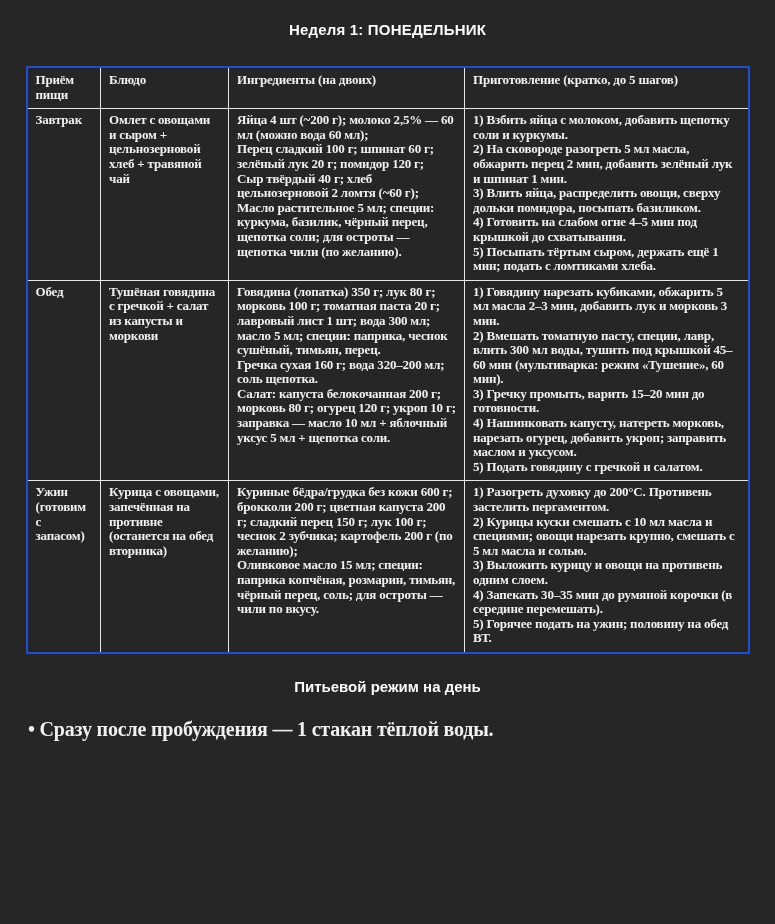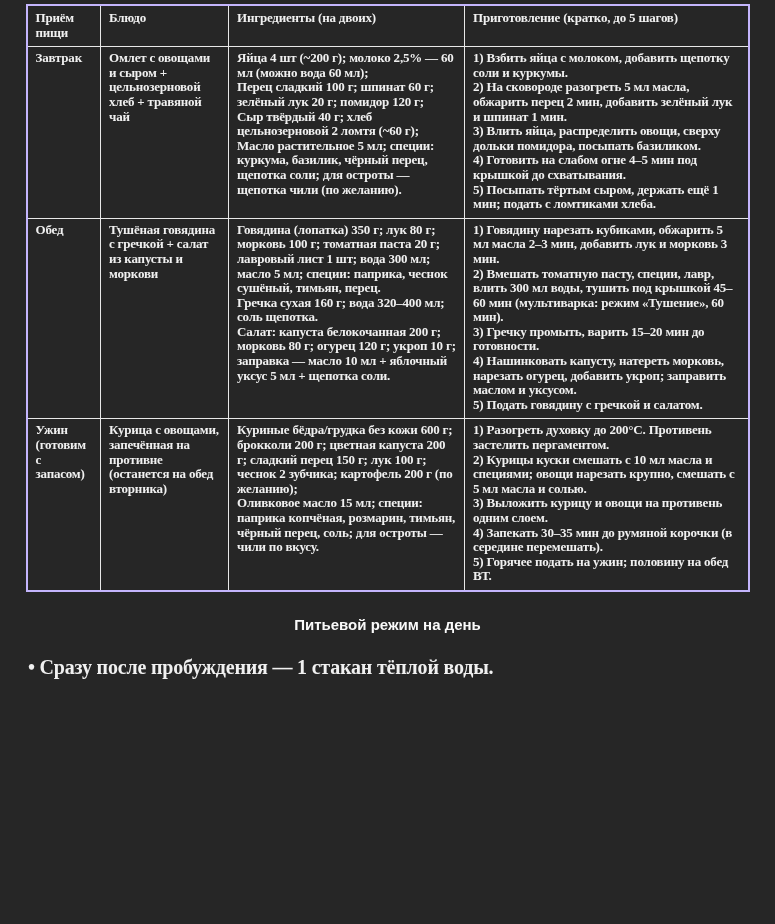--- a/index.html
+++ b/index.html
@@ -18,22 +18,22 @@
     font-family: "Liberation Sans", sans-serif;
     font-weight: bold;
     font-size: 15px;
     color: #fafafa;
     letter-spacing: 0.2px;
   }
   table.meal-table {
     border-collapse: collapse;
     table-layout: fixed;
     width: 722px;
-    margin: 4px auto 0;
-    border: 2px solid #c4b5fd;
+    margin: 28px auto 0;
+    border: 2px solid #1d4ed8;
   }
   .meal-table th, .meal-table td {
     border: 1px solid #e8e8e8;
     vertical-align: top;
     text-align: left;
     padding: 4px 8px 6px;
     font-family: "Liberation Serif", serif;
     font-weight: bold;
     font-size: 13px;
     line-height: 14.6px;
@@ -72,20 +72,21 @@
     letter-spacing: -0.2px;
     color: #f0f0f0;
   }
   .bullet-item { margin: 0 0 2px; }
 </style>
 </head>
 <body>
 
 <div class="page">
 
+  <h1 class="doc-title">Неделя 1: ПОНЕДЕЛЬНИК</h1>
 
   <table class="meal-table">
     <colgroup>
       <col style="width:74px">
       <col style="width:128px">
       <col style="width:236px">
       <col style="width:284px">
     </colgroup>
     <thead>
       <tr>
@@ -119,21 +120,21 @@
         </tr>
         <tr>
           <td>
             <div class="cell-line">Обед</div>
           </td>
           <td>
             <div class="cell-line">Тушёная говядина с гречкой + салат из капусты и моркови</div>
           </td>
           <td>
             <div class="cell-line">Говядина (лопатка) 350 г; лук 80 г; морковь 100 г; томатная паста 20 г; лавровый лист 1 шт; вода 300 мл; масло 5 мл; специи: паприка, чеснок сушёный, тимьян, перец.</div>
-            <div class="cell-line">Гречка сухая 160 г; вода 320–400 мл; соль щепотка.</div>
+            <div class="cell-line">Гречка сухая 160 г; вода 320–200 мл; соль щепотка.</div>
             <div class="cell-line">Салат: капуста белокочанная 200 г; морковь 80 г; огурец 120 г; укроп 10 г; заправка — масло 10 мл + яблочный уксус 5 мл + щепотка соли.</div>
           </td>
           <td>
             <div class="cell-line">1) Говядину нарезать кубиками, обжарить 5 мл масла 2–3 мин, добавить лук и морковь 3 мин.</div>
             <div class="cell-line">2) Вмешать томатную пасту, специи, лавр, влить 300 мл воды, тушить под крышкой 45–60 мин (мультиварка: режим «Тушение», 60 мин).</div>
             <div class="cell-line">3) Гречку промыть, варить 15–20 мин до готовности.</div>
             <div class="cell-line">4) Нашинковать капусту, натереть морковь, нарезать огурец, добавить укроп; заправить маслом и уксусом.</div>
             <div class="cell-line">5) Подать говядину с гречкой и салатом.</div>
           </td>
         </tr>

